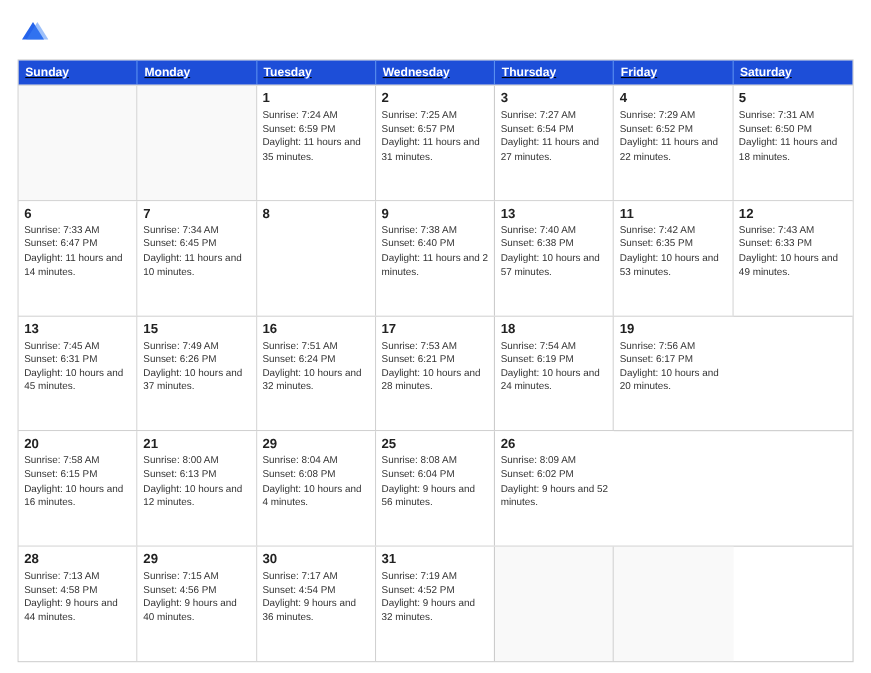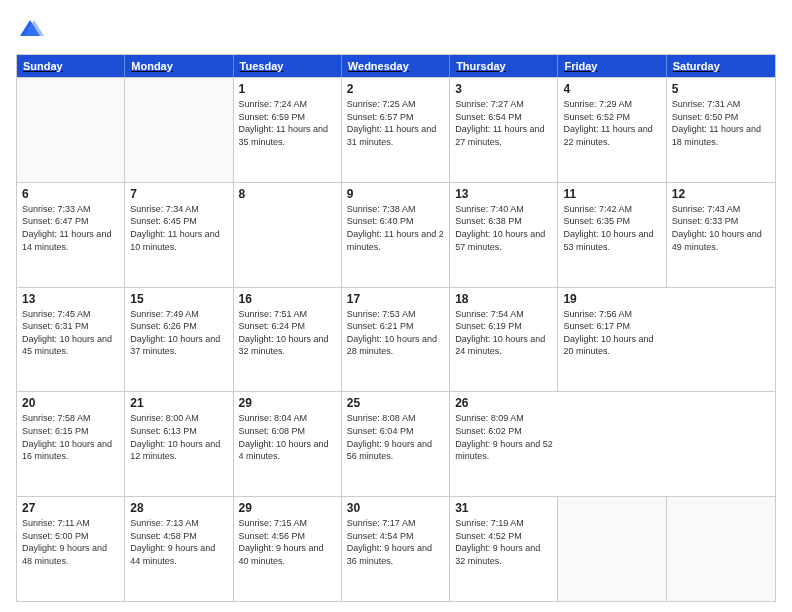--- a/index.html
+++ b/index.html
@@ -245,24 +245,20 @@
             <span class="cal-day-num">25</span>
             <div class="cal-cell-text">Sunrise: 8:08 AM<br>Sunset: 6:04 PM<br>Daylight: 9 hours and 56 minutes.</div>
           </div>
           <div class="cal-cell">
             <span class="cal-day-num">26</span>
             <div class="cal-cell-text">Sunrise: 8:09 AM<br>Sunset: 6:02 PM<br>Daylight: 9 hours and 52 minutes.</div>
           </div>
         </div>
         <div class="cal-week">
           <div class="cal-cell">
-            <span class="cal-day-num">27</span>
-            <div class="cal-cell-text">Sunrise: 7:11 AM<br>Sunset: 5:00 PM<br>Daylight: 9 hours and 48 minutes.</div>
-          </div>
-          <div class="cal-cell">
             <span class="cal-day-num">28</span>
             <div class="cal-cell-text">Sunrise: 7:13 AM<br>Sunset: 4:58 PM<br>Daylight: 9 hours and 44 minutes.</div>
           </div>
           <div class="cal-cell">
             <span class="cal-day-num">29</span>
             <div class="cal-cell-text">Sunrise: 7:15 AM<br>Sunset: 4:56 PM<br>Daylight: 9 hours and 40 minutes.</div>
           </div>
           <div class="cal-cell">
             <span class="cal-day-num">30</span>
             <div class="cal-cell-text">Sunrise: 7:17 AM<br>Sunset: 4:54 PM<br>Daylight: 9 hours and 36 minutes.</div>

